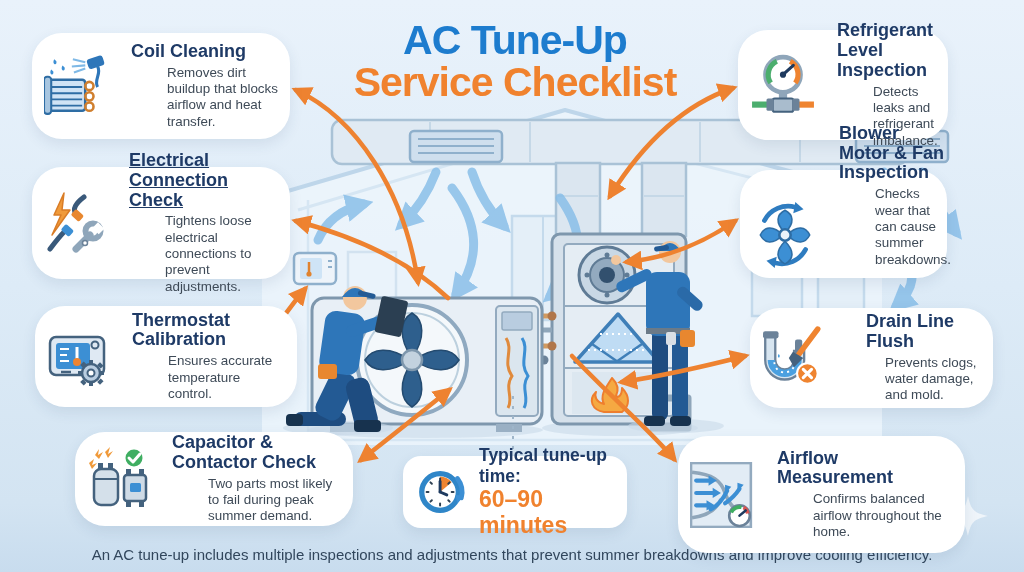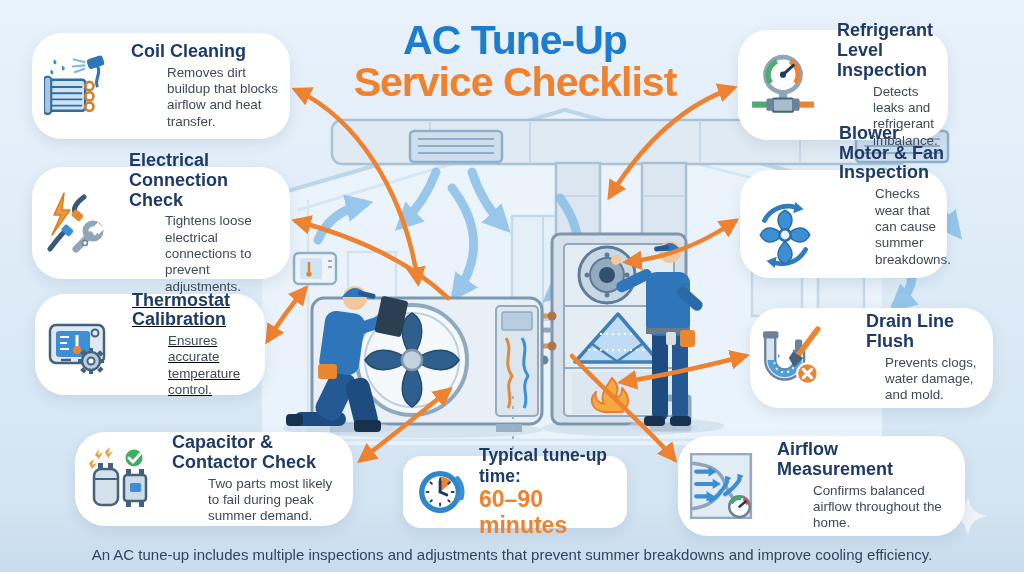--- a/index.html
+++ b/index.html
@@ -16,32 +16,32 @@
   .main-title .t2{font-size:41px;font-weight:700;color:#f0822e;letter-spacing:-1px;}
   
   .card{position:absolute;z-index:4;background:#ffffff;border-radius:30px;
         box-shadow:0 5px 14px rgba(40,70,110,.10);display:flex;align-items:center;
         gap:21px;padding:10px 12px;box-sizing:border-box;}
   .card-icon{flex:0 0 auto;display:flex;align-items:center;justify-content:center;}
   .card-title{font-size:18px;font-weight:700;color:#1e3a66;line-height:1.1;margin-bottom:3px;}
   .card-desc{font-size:13.4px;color:#3e4a57;line-height:1.22;margin-left:36px;}
   .card--coil{left:32px;top:33px;width:258px;height:106px;}
   .card--electrical{left:32px;top:167px;width:258px;height:112px;}
-  .card--thermostat{left:35px;top:294px;width:230px;height:101px;text-decoration:underline;}
+  .card--thermostat{left:35px;top:306px;width:262px;height:101px;}
   .card--capacitor{left:75px;top:432px;width:278px;height:94px;justify-content:space-between;}
   .card--refrigerant{left:738px;top:30px;width:210px;height:110px;}
   .card--blower{left:740px;top:170px;width:207px;height:108px;align-items:flex-end;}
   .card--drain{left:750px;top:308px;width:243px;height:100px;}
-  .card--airflow{left:678px;top:436px;width:287px;height:100px;}
+  .card--airflow{left:678px;top:436px;width:287px;height:117px;}
   .card--refrigerant .card-title{max-width:142px;}
   .card--blower .card-title{max-width:150px;}
   .card--drain .card-title{max-width:108px;margin-left:17px;}
   .card--airflow .card-title{max-width:130px;}
   .card--thermostat .card-title{max-width:118px;}
-  .card--electrical .card-title{max-width:165px;}
+  .card--electrical .card-title{max-width:165px;text-decoration:underline;}
   .card--capacitor .card-title{max-width:160px;}
   .card--capacitor .card-desc{max-width:186px;}
   
   .time-badge{position:absolute;left:403px;top:456px;width:224px;height:72px;z-index:4;
         background:#ffffff;border-radius:18px;box-shadow:0 5px 14px rgba(40,70,110,.10);
         display:flex;align-items:center;gap:10px;padding:8px 12px;box-sizing:border-box;}
   .time-label{font-size:17.5px;font-weight:700;color:#1e3a66;line-height:1.15;}
   .time-value{font-size:23px;font-weight:700;color:#f0822e;line-height:1.15;}
   
   .footer{position:absolute;left:0;right:0;bottom:9px;text-align:center;z-index:3;

